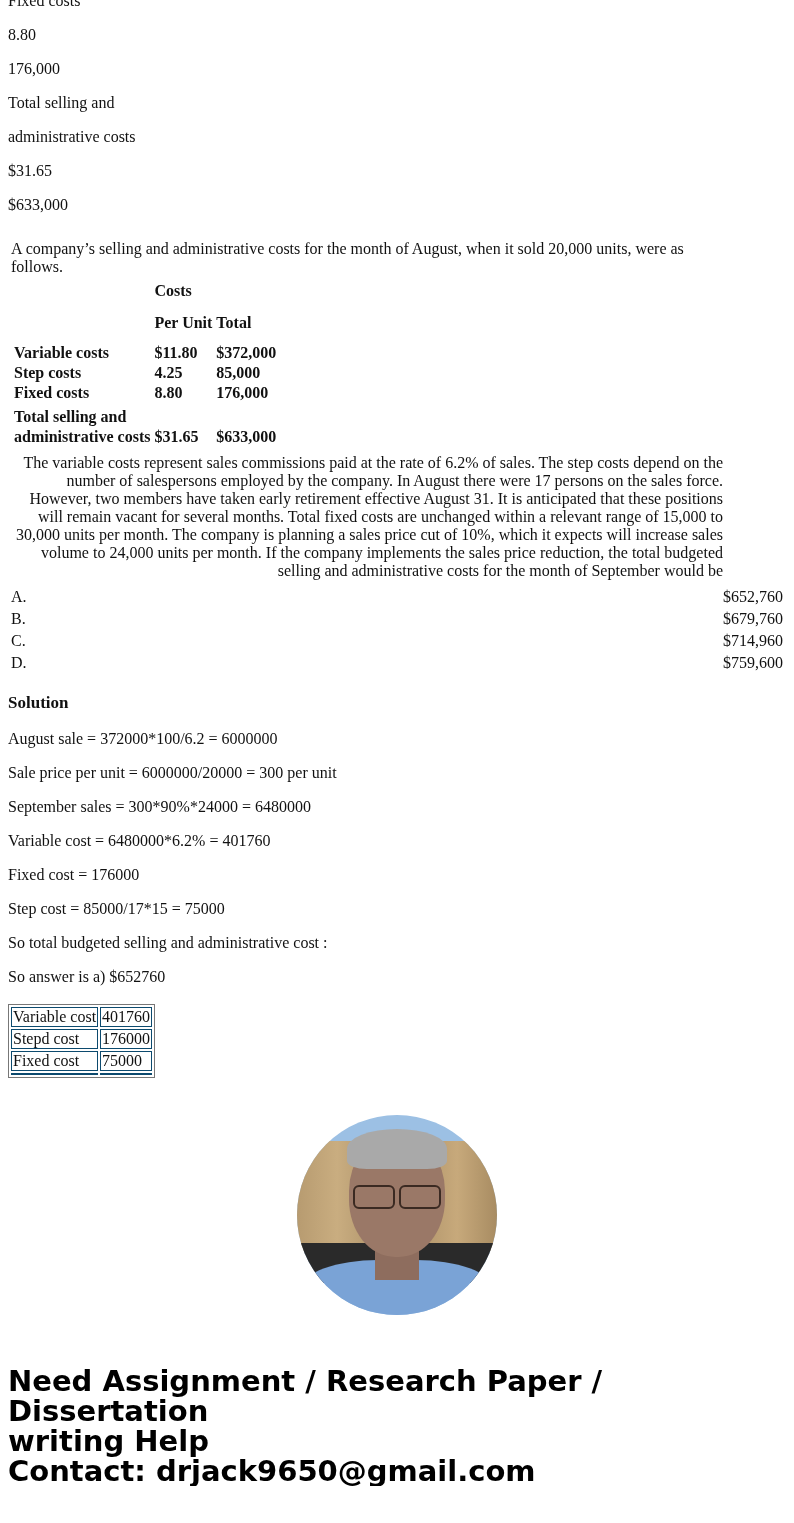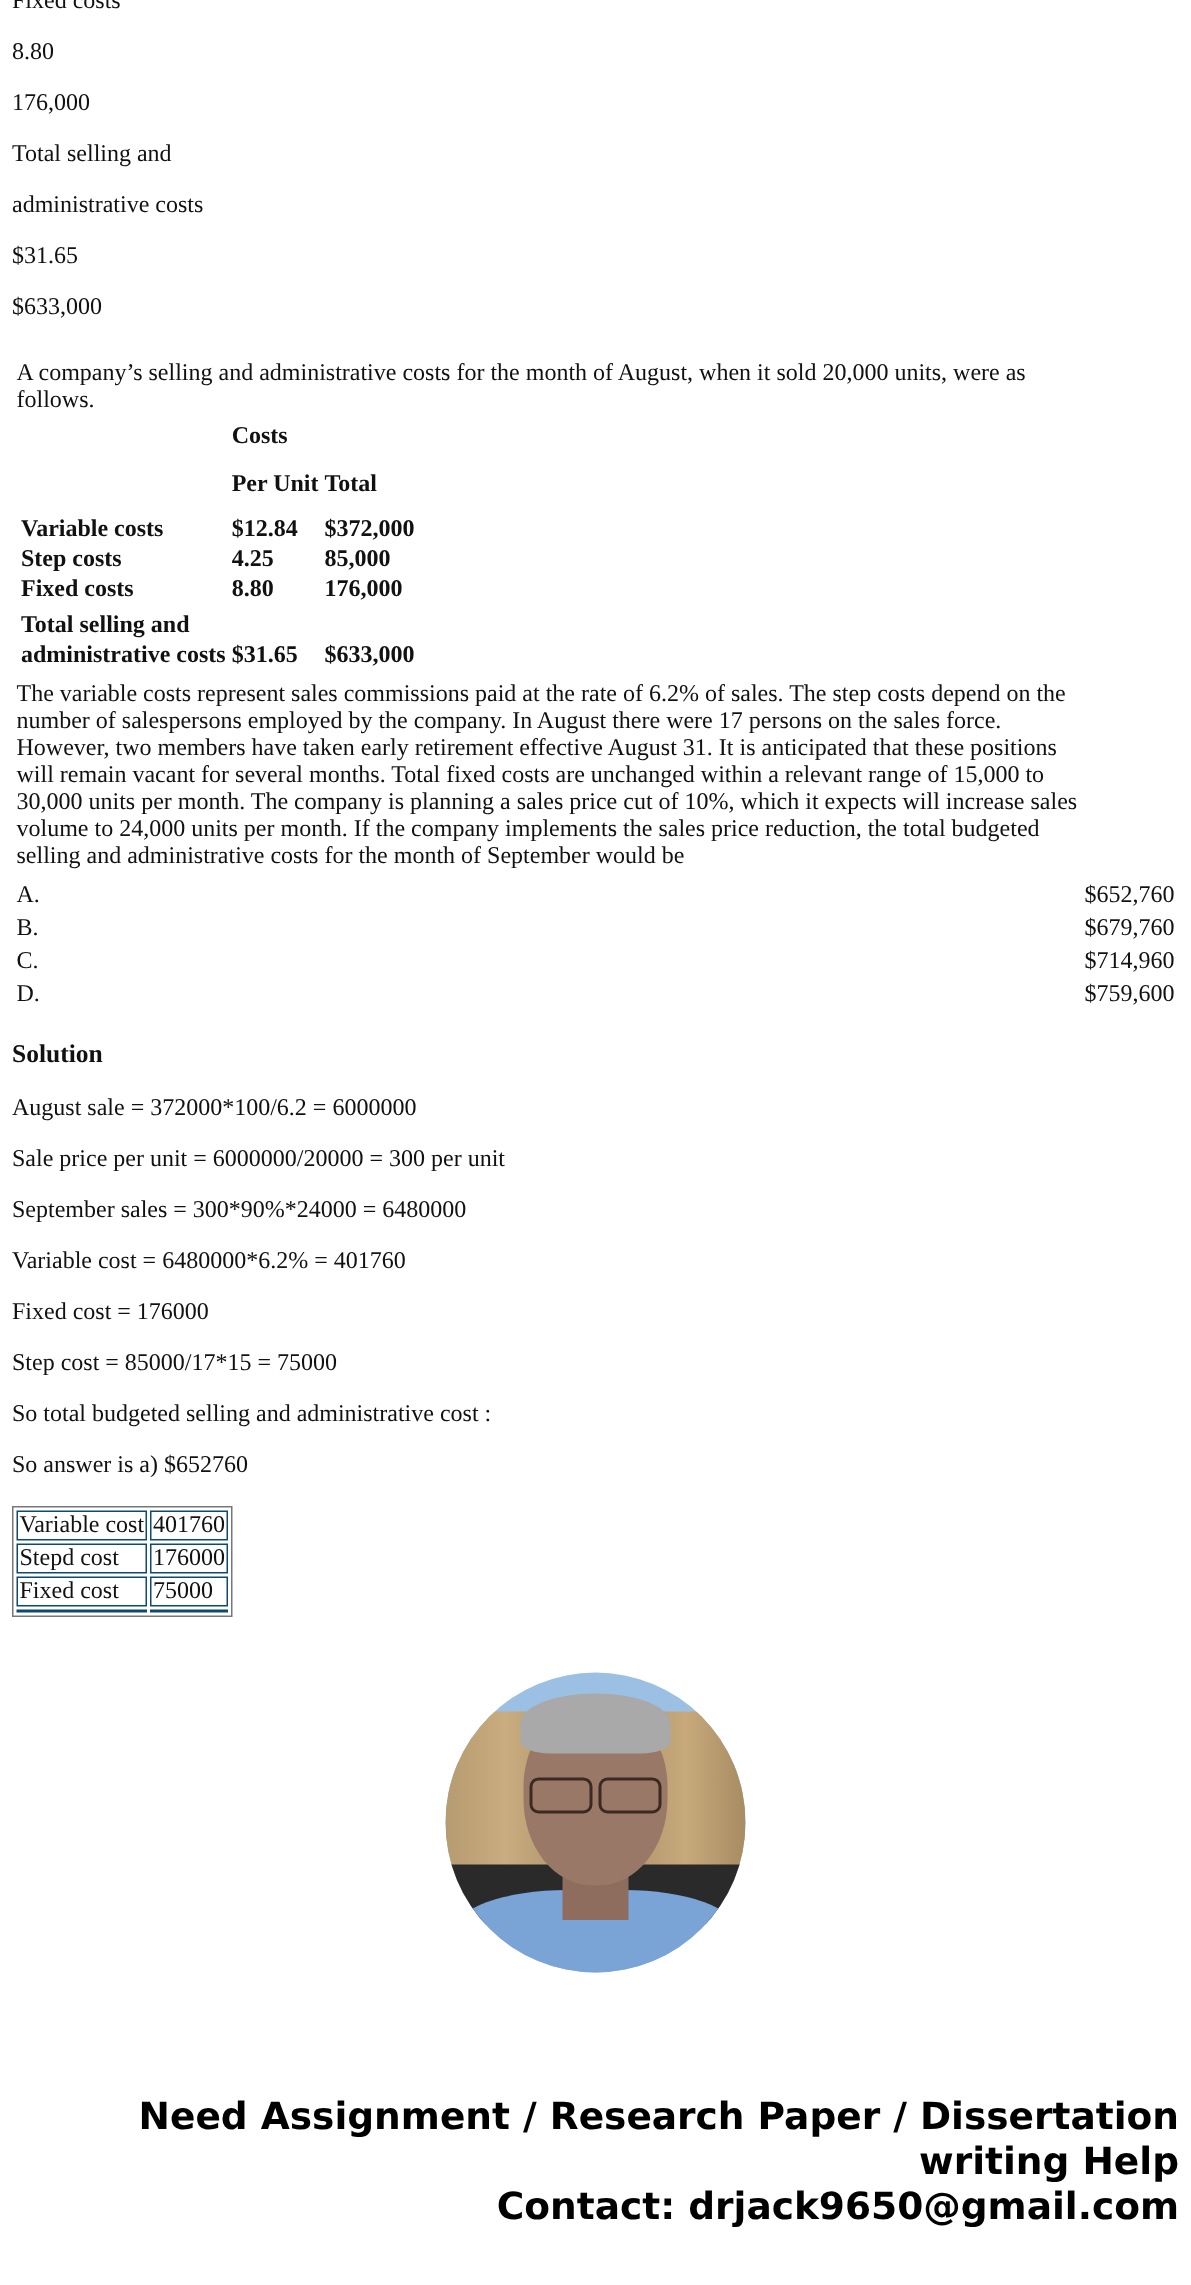--- a/index.html
+++ b/index.html
@@ -11,21 +11,21 @@
       line-height: 18px;
     }
     .page { padding: 0 8px; position: relative; }
     .frag p { margin: 0; height: 34px; line-height: 14px; }
     .frag p:first-child { margin-top: -6px; }
     .q-intro { margin: 8px 3px 0 3px; width: 710px; line-height: 18px; }
     table.costs { border-collapse: separate; border-spacing: 2px; margin-left: 3px; margin-top: 2px; }
     table.costs td { padding: 0 1px; vertical-align: top; line-height: 18px; white-space: nowrap; font-weight: bold; }
     table.costs tr.hdr td { height: 28px; vertical-align: top; padding-top: 2px; }
     table.costs tr.gap td { height: 22px; vertical-align: bottom; }
-    .q-body { margin: 6px 3px 0 3px; width: 712px; line-height: 18px; }
+    .q-body { margin: 6px 3px 0 3px; width: 712px; line-height: 18px; text-align: right; }
     .options { margin: 8px 3px 0 3px; }
     .opt { display: flex; justify-content: space-between; height: 22px; line-height: 18px; }
     .opt-letter { }
     .opt-val { }
     h3.sol { font-size: 17px; font-weight: bold; margin: 16px 0 0 0; line-height: 22px; }
     .steps p { margin: 0; height: 34px; line-height: 18px; }
     .steps { margin-top: 16px; }
     table.sol-table { border: 1px solid #777; border-spacing: 2px; margin-top: 2px; }
     table.sol-table td { border: 1px solid #0c4a6e; padding: 0 1px; line-height: 18px; height: 18px; white-space: nowrap; }
     table.sol-table tr.empty td { height: 0; padding: 0; line-height: 0; }
@@ -38,21 +38,21 @@
       background: linear-gradient(90deg, #b79b70 0%, #c9ad80 20%, #a58a63 50%, #c7a97b 80%, #a88c62 100%); }
     .avatar .bg-dark { position: absolute; left: 0; top: 128px; width: 200px; height: 40px; background: #2a2a2a; }
     .avatar .shirt { position: absolute; left: 5px; top: 145px; width: 190px; height: 70px; border-radius: 40% 40% 0 0; background: #7aa3d6; }
     .avatar .neck { position: absolute; left: 78px; top: 125px; width: 44px; height: 40px; background: #8e6d5e; }
     .avatar .face { position: absolute; left: 52px; top: 22px; width: 96px; height: 120px; border-radius: 45% 45% 48% 48%; background: #9a7867; }
     .avatar .hair { position: absolute; left: 50px; top: 14px; width: 100px; height: 40px; border-radius: 50% 50% 20% 20%; background: #a9a9a9; }
     .avatar .glasses { position: absolute; left: 56px; top: 70px; width: 88px; height: 22px; }
     .avatar .glasses span { position: absolute; top: 0; width: 38px; height: 20px; border: 2px solid #3b2a22; border-radius: 6px; }
     .avatar .glasses span.l { left: 0; }
     .avatar .glasses span.r { right: 0; }
-    .promo { text-align: right; font-family: "DejaVu Sans", sans-serif; font-weight: bold; font-size: 25px; line-height: 30px; margin-top: 81px; color: #000; }
+    .promo { text-align: left; font-family: "DejaVu Sans", sans-serif; font-weight: bold; font-size: 29px; line-height: 30px; margin-top: 51px; color: #000; }
   </style>
 </head>
 <body>
 
 <div class="page">
 
   <div class="frag">
     <p>Fixed costs</p>
     <p>8.80</p>
     <p>176,000</p>
@@ -70,21 +70,21 @@
       <td></td>
       <td colspan="2">Costs</td>
     </tr>
     <tr class="hdr">
       <td></td>
       <td>Per Unit</td>
       <td>Total</td>
     </tr>
     <tr>
       <td>Variable costs</td>
-      <td>$12.84</td>
+      <td>$11.80</td>
       <td>$372,000</td>
     </tr>
     <tr>
       <td>Step costs</td>
       <td>4.25</td>
       <td>85,000</td>
     </tr>
     <tr>
       <td>Fixed costs</td>
       <td>8.80</td>

